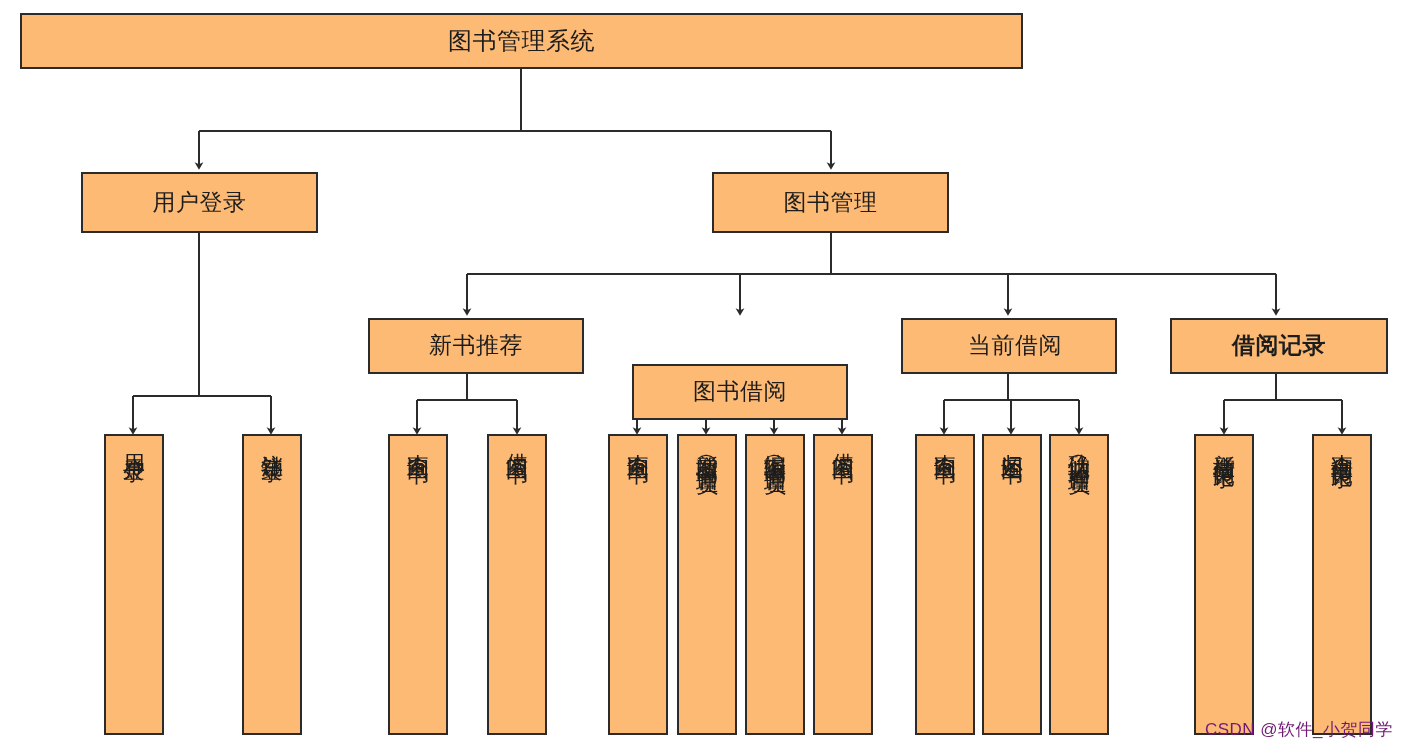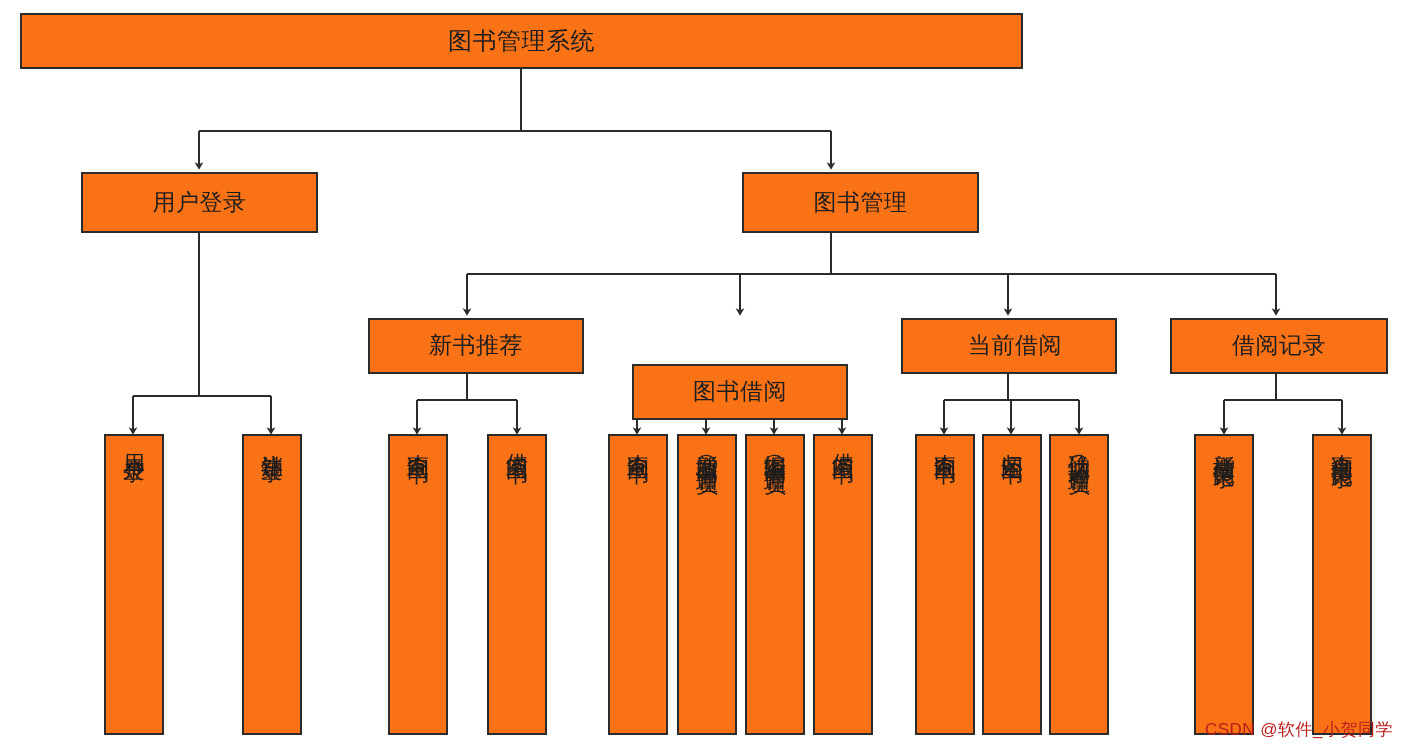--- a/index.html
+++ b/index.html
@@ -23,21 +23,21 @@
     left: 0;
     top: 0;
     width: 1405px;
     height: 747px;
     pointer-events: none;
   }
   .node {
     position: absolute;
     box-sizing: border-box;
     border: 2px solid #2b2b2b;
-    background: #f97316;
+    background: #fdba74;
     display: flex;
     align-items: center;
     justify-content: center;
     color: #1d1d1d;
   }
   .node .caption {
     display: block;
     text-align: center;
     line-height: 1.18;
     white-space: nowrap;
@@ -63,21 +63,21 @@
     line-height: 1.0;
     letter-spacing: 3px;
     white-space: nowrap;
     margin: 0 auto;
   }
   .watermark {
     position: absolute;
     right: 12px;
     bottom: 6px;
     font-size: 17px;
-    color: #b91c1c;
+    color: #701a75;
     white-space: nowrap;
     letter-spacing: 0.5px;
   }
 </style>
 </head>
 <body>
 
 <div id="canvas">
 
   <svg id="wires" viewBox="0 0 1405 747" xmlns="http://www.w3.org/2000/svg">
@@ -132,37 +132,37 @@
   </svg>
 
   <div class="node horiz root" style="left:20px; top:13px; width:1003px; height:56px;">
     <span class="caption">图书管理系统</span>
   </div>
 
   <div class="node horiz" style="left:81px; top:172px; width:237px; height:61px;">
     <span class="caption">用户登录</span>
   </div>
 
-  <div class="node horiz" style="left:742px; top:172px; width:237px; height:61px;">
+  <div class="node horiz" style="left:712px; top:172px; width:237px; height:61px;">
     <span class="caption">图书管理</span>
   </div>
 
   <div class="node horiz" style="left:362px; top:318px; width:216px; height:56px;margin-left:6px;">
     <span class="caption">新书推荐</span>
   </div>
 
   <div class="node horiz" style="left:632px; top:318px; width:216px; height:56px;margin-top:46px;">
     <span class="caption">图书借阅</span>
   </div>
 
   <div class="node horiz" style="left:901px; top:318px; width:216px; height:56px;padding-left:12px;">
     <span class="caption">当前借阅</span>
   </div>
 
-  <div class="node horiz" style="left:1170px; top:318px; width:218px; height:56px;">
+  <div class="node horiz" style="left:1170px; top:318px; width:218px; height:56px;font-weight:bold;">
     <span class="caption">借阅记录</span>
   </div>
 
   <div class="node vert" style="left:104px; top:434px; width:60px; height:301px;">
     <span class="caption">用户登录</span>
   </div>
 
   <div class="node vert" style="left:242px; top:434px; width:60px; height:301px;">
     <span class="caption">注销登录</span>
   </div>

